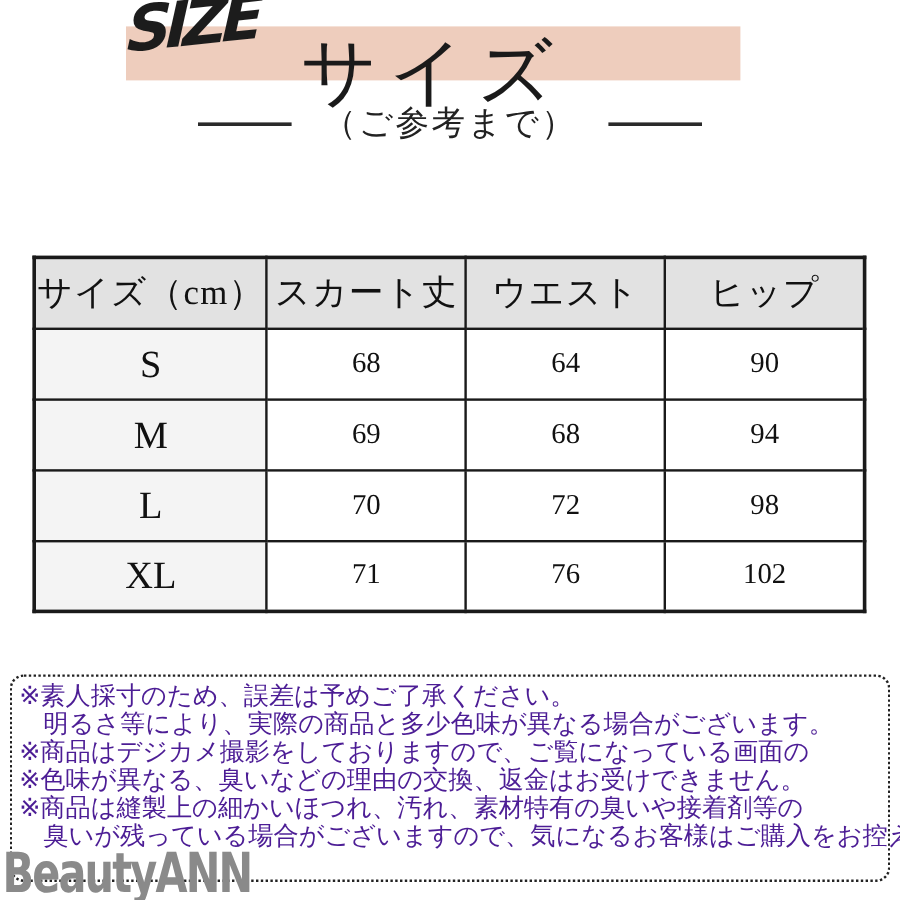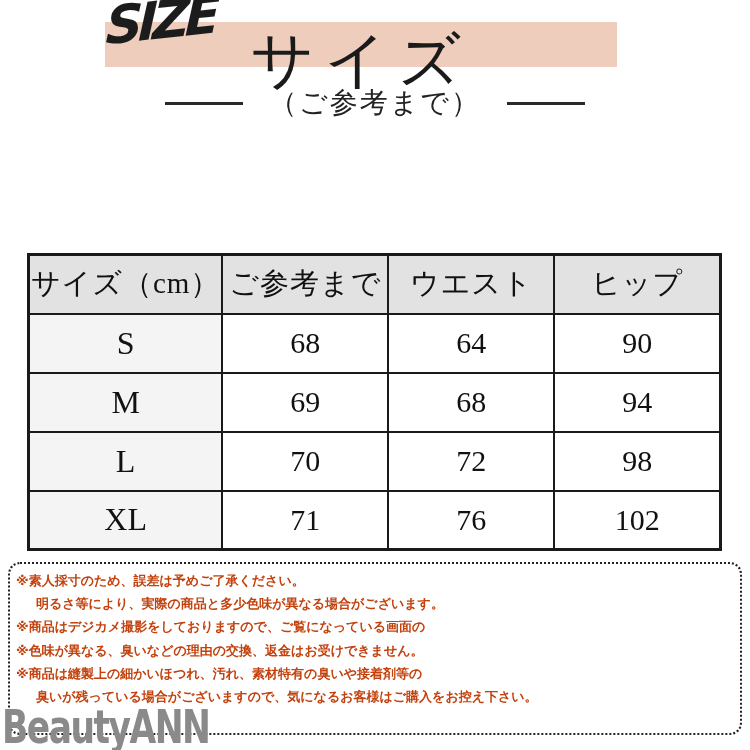--- a/index.html
+++ b/index.html
@@ -77,52 +77,52 @@
     font-family: "Liberation Serif", "DejaVu Serif", serif;
     color: #111111;
   }
   .size-table th, .size-table td {
     border: 2px solid #1a1a1a;
     text-align: center;
     vertical-align: middle;
     height: 59px;
     padding: 0;
   }
-  .size-table { border: 3px solid #1a1a1a; margin-top: 40px; }
+  .size-table { border: 3px solid #1a1a1a; }
   .size-table thead th {
     background: #e2e2e2;
     font-weight: normal;
     font-size: 29px;
     letter-spacing: 1px;
   }
   .size-table td.lbl {
     background: #f4f4f4;
     font-size: 32px;
   }
   .size-table td.val {
     background: #ffffff;
-    font-size: 30px;
+    font-size: 24px;
   }
 
   
   .notes-box {
     position: absolute;
     left: 8px; top: 562px;
     width: 734px; height: 173px;
     border: 2px dotted #222222;
     border-radius: 12px;
     padding: 5px 8px 4px 6px;
   }
   .note-line {
     position: relative;
     z-index: 2;
-    font-size: 13px;
+    font-size: 21px;
     line-height: 23.2px;
-    font-weight: bold;
-    color: #c2410c;
+    font-weight: normal;
+    color: #4c1d95;
     white-space: nowrap;
     letter-spacing: 0px;
   }
   .note-line.indented { padding-left: 20px; }
 
   
   .watermark {
     position: absolute;
     left: 2px; top: 700px;
     z-index: 1;
@@ -153,21 +153,21 @@
   <table class="size-table">
     <colgroup>
       <col style="width:28%">
       <col style="width:24%">
       <col style="width:24%">
       <col style="width:24%">
     </colgroup>
     <thead>
       <tr>
         <th>サイズ（cm）</th>
-        <th>ご参考まで</th>
+        <th>スカート丈</th>
         <th>ウエスト</th>
         <th>ヒップ</th>
       </tr>
     </thead>
     <tbody>
       <tr>
         <td class="lbl">S</td>
         <td class="val">68</td>
         <td class="val">64</td>
         <td class="val">90</td>

